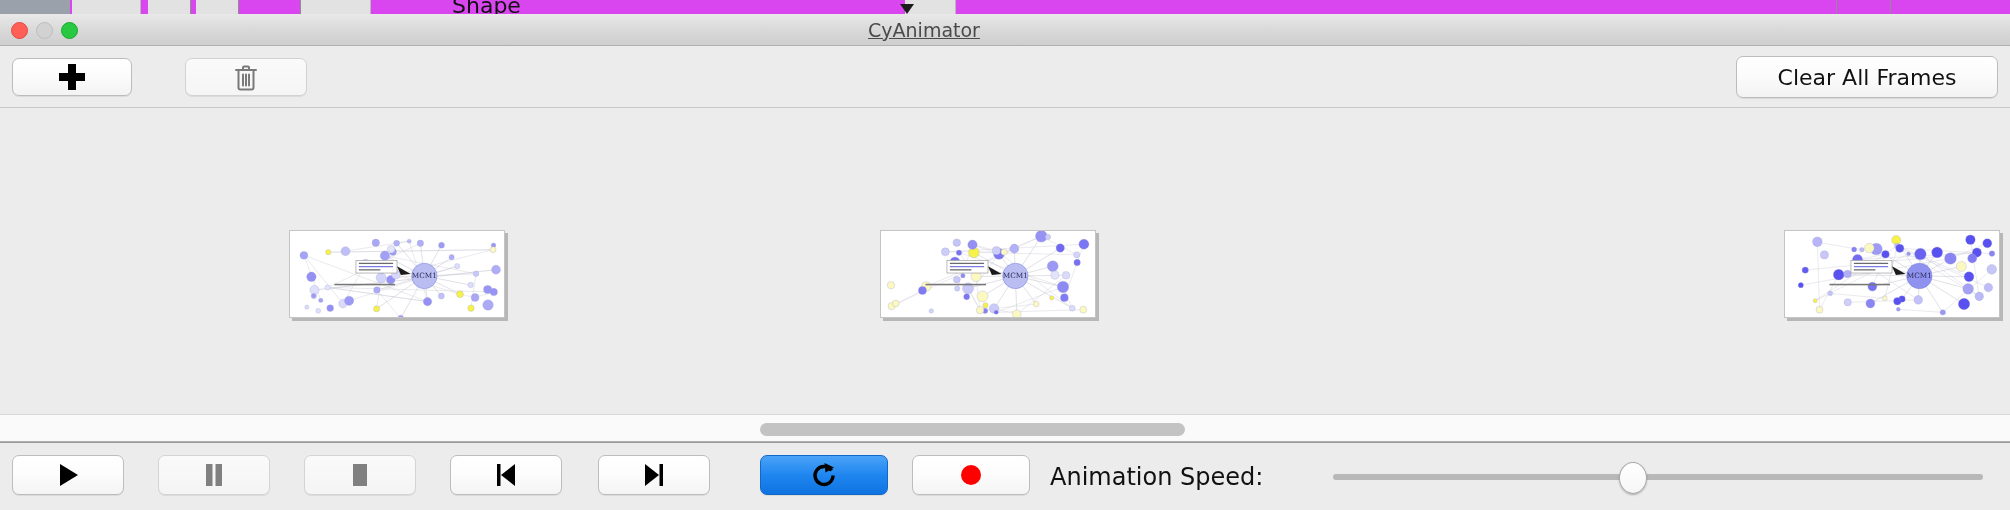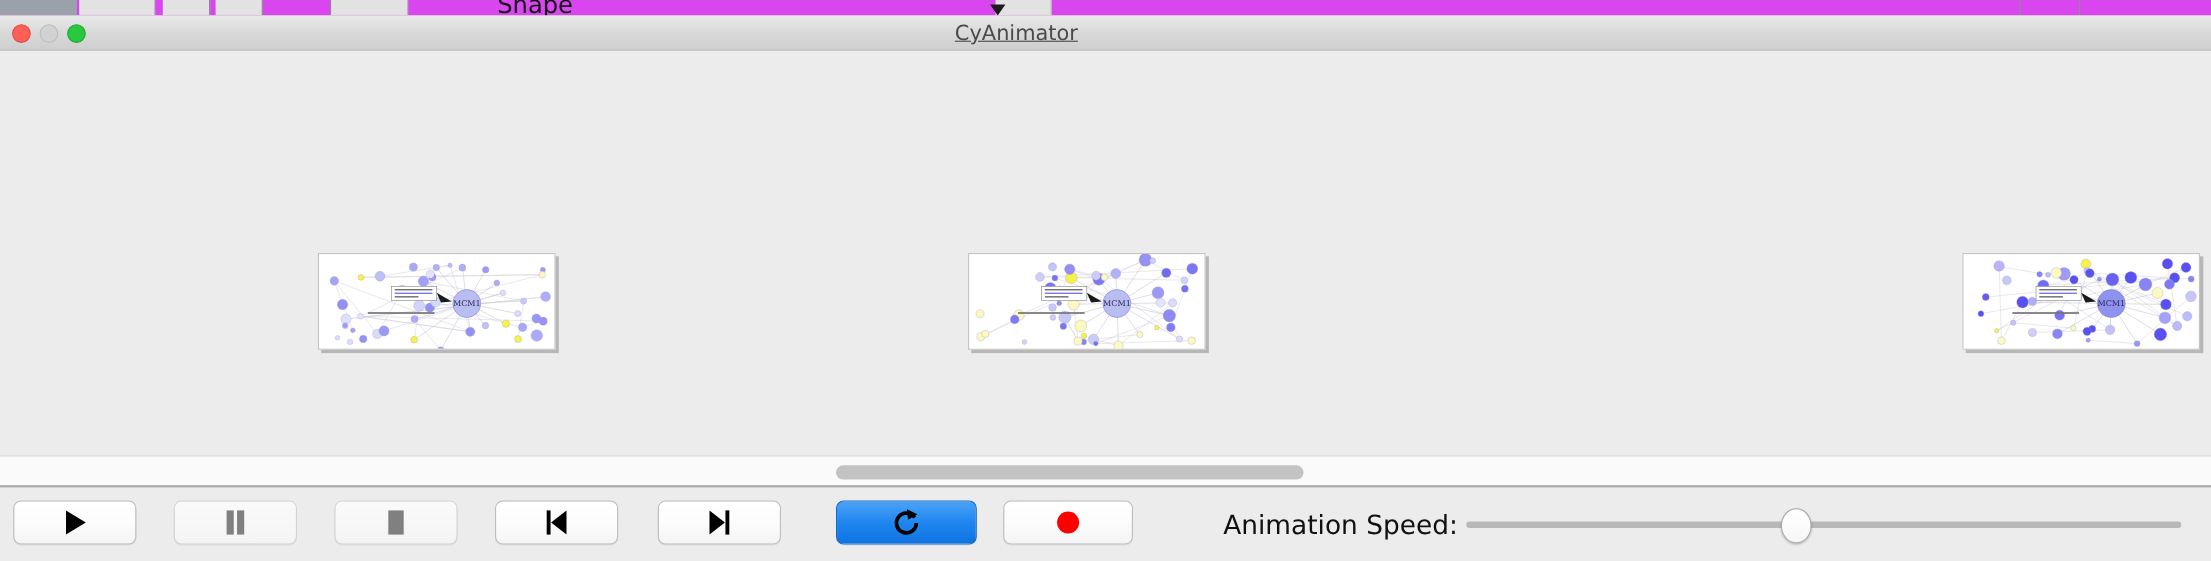--- a/index.html
+++ b/index.html
@@ -224,21 +224,21 @@
   #play-button     { left: 12px;  width: 112px; }
   #pause-button    { left: 158px; width: 112px; }
   #stop-button     { left: 304px; width: 112px; }
   #prev-frame-button { left: 450px; width: 112px; }
   #next-frame-button { left: 598px; width: 112px; }
   #loop-button     { left: 760px; width: 128px; }
   #record-button   { left: 912px; width: 118px; }
 
   .speed-label {
     position: absolute;
-    left: 1112px; top: 0;
+    left: 1050px; top: 0;
     line-height: 68px;
     font-size: 24px;
     color: #111;
     white-space: nowrap;
   }
 
   .slider {
     position: absolute;
     left: 1333px; top: 0;
     width: 650px; height: 68px;
@@ -287,20 +287,33 @@
 
   <div class="titlebar">
     <div class="traffic">
       <span class="dot red"></span>
       <span class="dot yellow"></span>
       <span class="dot green"></span>
     </div>
     <div class="win-title">CyAnimator</div>
   </div>
 
+  <div class="toolbar">
+    <div class="btn" id="add-frame-btn">
+      <span class="plus-icon"></span>
+    </div>
+    <div class="btn dim" id="delete-frame-btn">
+      <svg class="trash-icon glyph" viewBox="0 0 24 27">
+        <path d="M2 6 h20 M9 6 V3.5 a1 1 0 0 1 1-1 h4 a1 1 0 0 1 1 1 V6
+                 M4.5 6.5 v17 a2 2 0 0 0 2 2 h11 a2 2 0 0 0 2-2 v-17" fill="none" stroke="#7a7a7a" stroke-width="2" stroke-linecap="round"></path>
+        <path d="M9 10.5 v11 M12 10.5 v11 M15 10.5 v11" fill="none" stroke="#7a7a7a" stroke-width="2" stroke-linecap="round"></path>
+      </svg>
+    </div>
+    <div class="btn" id="clear-all-btn">Clear All Frames</div>
+  </div>
 
   <div class="timeline-panel">
     <div id="frames-layer">
         <div class="frame" style="left: 397px;">
           <div class="frame-inner">
             <svg class="frame-net" viewBox="0 0 216 88">
               <line x1="136" y1="46" x2="183.39078324448383" y2="55.32156077077426" stroke="#b9b9c9" stroke-width="0.45"></line>
               <line x1="136" y1="46" x2="172.45674614145594" y2="64.70099613500788" stroke="#b9b9c9" stroke-width="0.45"></line>
               <line x1="136" y1="46" x2="153.34783206368314" y2="66.50374448066717" stroke="#b9b9c9" stroke-width="0.45"></line>
               <line x1="136" y1="46" x2="139.2232382000634" y2="72.26960579893426" stroke="#b9b9c9" stroke-width="0.45"></line>

